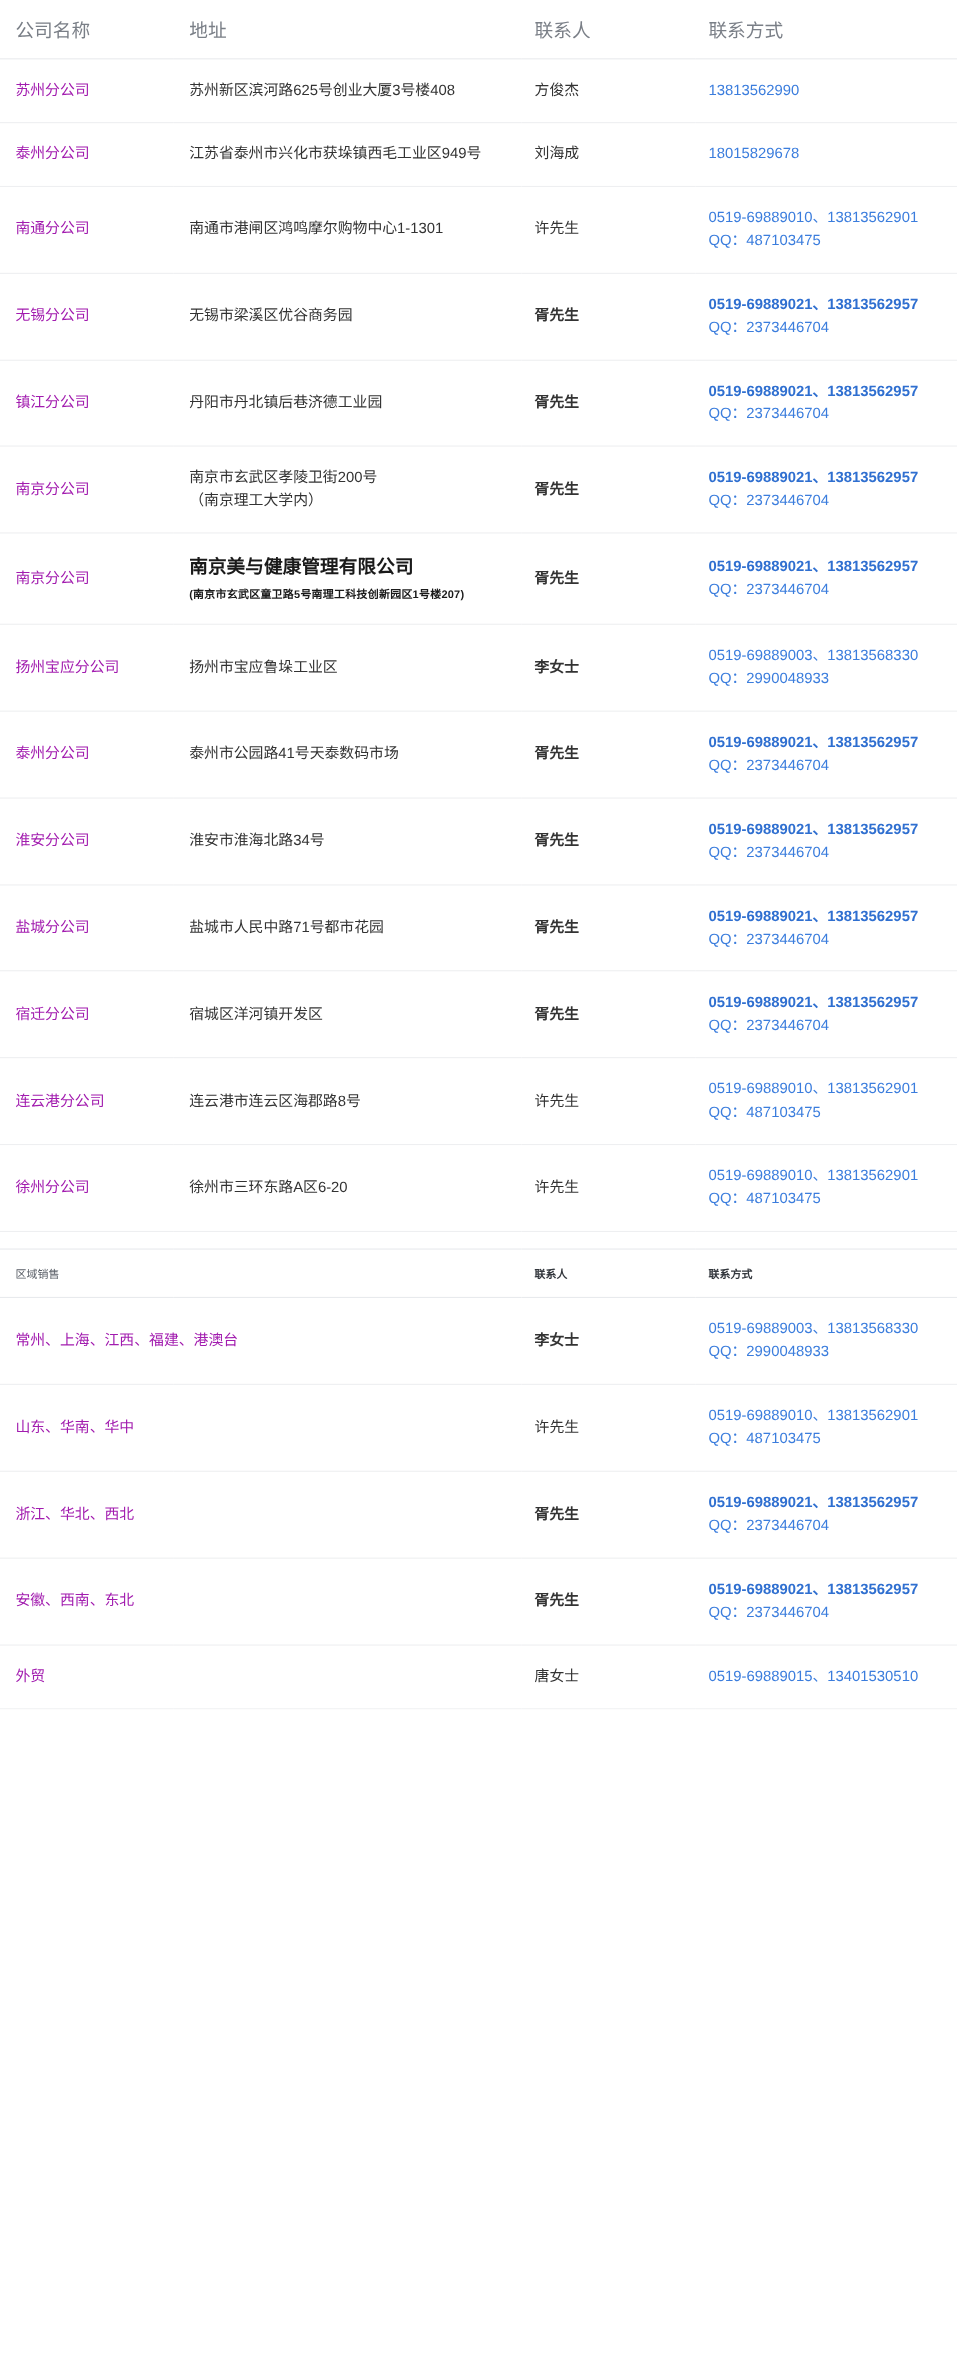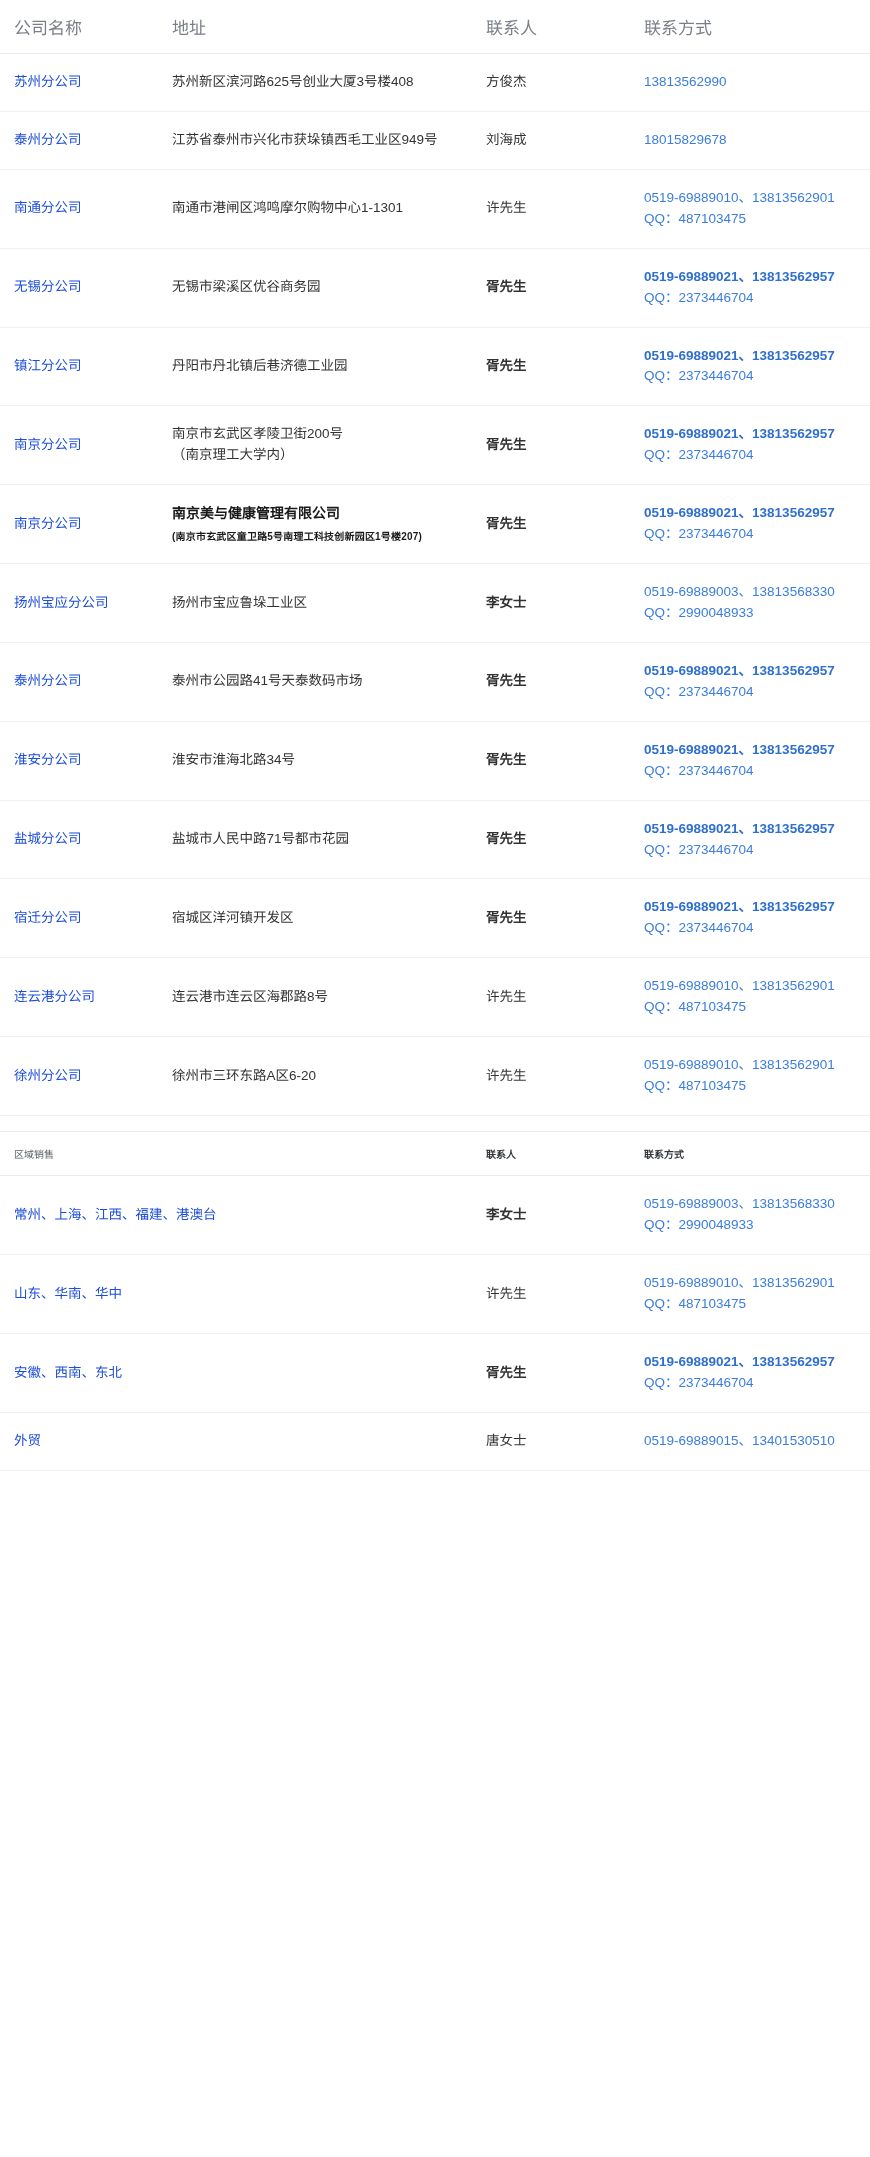--- a/index.html
+++ b/index.html
@@ -49,41 +49,41 @@
   tr.data-row td {
     border-bottom: 1px solid #eeeff1;
     padding-top: 18px;
     padding-bottom: 18px;
     font-size: 13.5px;
     line-height: 1.55;
   }
   td.cell-company {
     padding-left: 14px;
     padding-right: 8px;
-    color: #1d4ed8;
+    color: #a21caf;
   }
   td.cell-address {
     padding-left: 14px;
     padding-right: 12px;
     color: #333;
   }
   td.cell-person {
     padding-left: 12px;
     padding-right: 8px;
     color: #333;
   }
   td.cell-contact {
     padding-left: 12px;
     padding-right: 10px;
     color: #3b7ddd;
     font-size: 13px;
     line-height: 1.65;
   }
   .bold { font-weight: 700; }
-  .addr-strong { font-weight: 700; color: #1a1a1a; font-size: 14px; }
+  .addr-strong { font-weight: 700; color: #1a1a1a; font-size: 17px; }
   .addr-sub {
     display: block;
     font-weight: 700;
     font-size: 10px;
     color: #1a1a1a;
     margin-top: 4px;
     letter-spacing: 0.2px;
   }
   .addr-line2 { display: block; }
   .phone-bold { font-weight: 700; color: #2f6fd0; text-align: center; }
@@ -236,20 +236,25 @@
           <td class="cell-company region-name" colspan="2">常州、上海、江西、福建、港澳台</td>
           <td class="cell-person bold">李女士</td>
           <td class="cell-contact"><span>0519-69889003、13813568330</span><span class="qq-line">QQ：2990048933</span></td>
         </tr>
         <tr class="data-row">
           <td class="cell-company region-name" colspan="2">山东、华南、华中</td>
           <td class="cell-person">许先生</td>
           <td class="cell-contact"><span>0519-69889010、13813562901</span><span class="qq-line">QQ：487103475</span></td>
         </tr>
         <tr class="data-row">
+          <td class="cell-company region-name" colspan="2">浙江、华北、西北</td>
+          <td class="cell-person bold">胥先生</td>
+          <td class="cell-contact"><span class="phone-bold">0519-69889021、13813562957</span><span class="qq-line">QQ：2373446704</span></td>
+        </tr>
+        <tr class="data-row">
           <td class="cell-company region-name" colspan="2">安徽、西南、东北</td>
           <td class="cell-person bold">胥先生</td>
           <td class="cell-contact"><span class="phone-bold">0519-69889021、13813562957</span><span class="qq-line">QQ：2373446704</span></td>
         </tr>
         <tr class="data-row">
           <td class="cell-company region-name" colspan="2">外贸</td>
           <td class="cell-person">唐女士</td>
           <td class="cell-contact"><span>0519-69889015、13401530510</span></td>
         </tr>
       </tbody>

